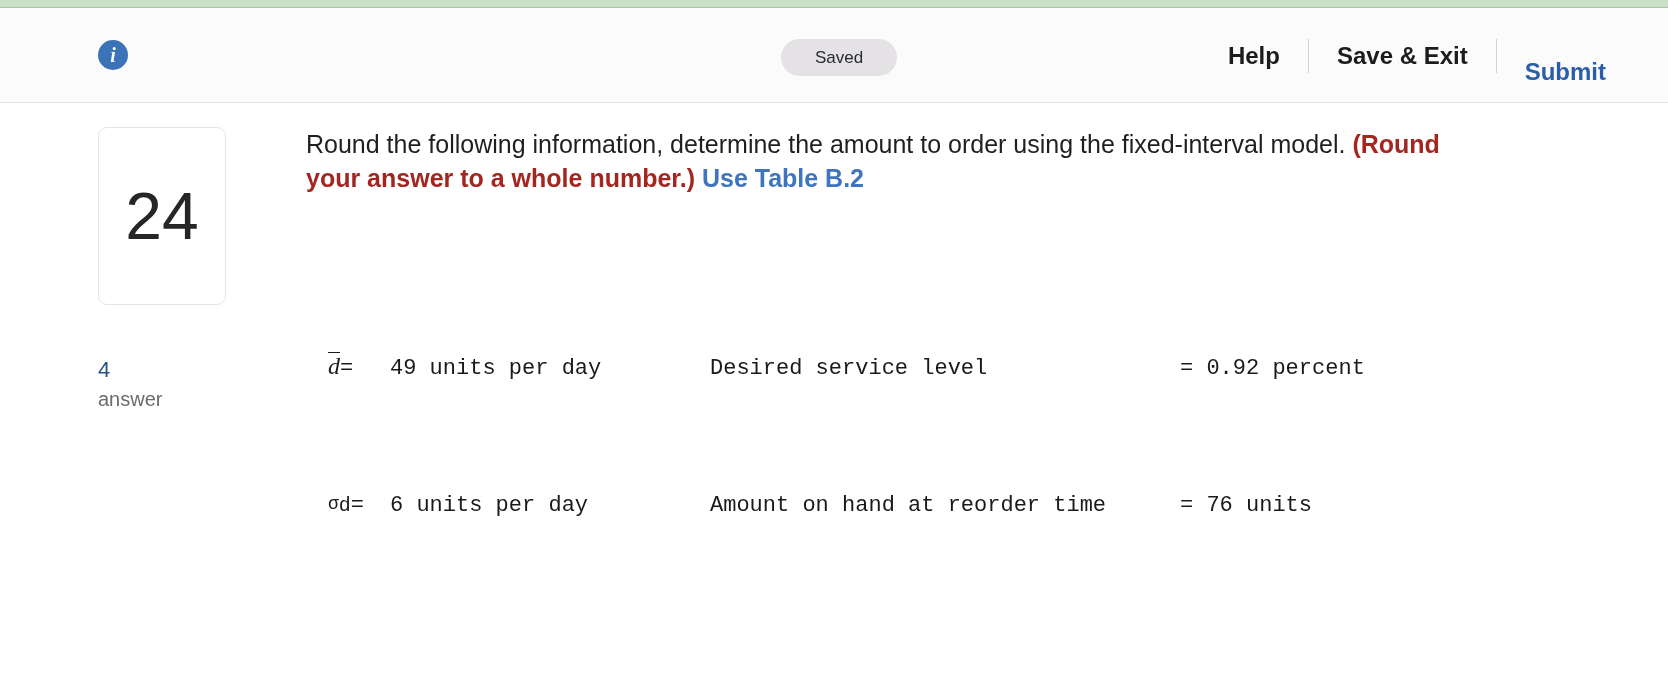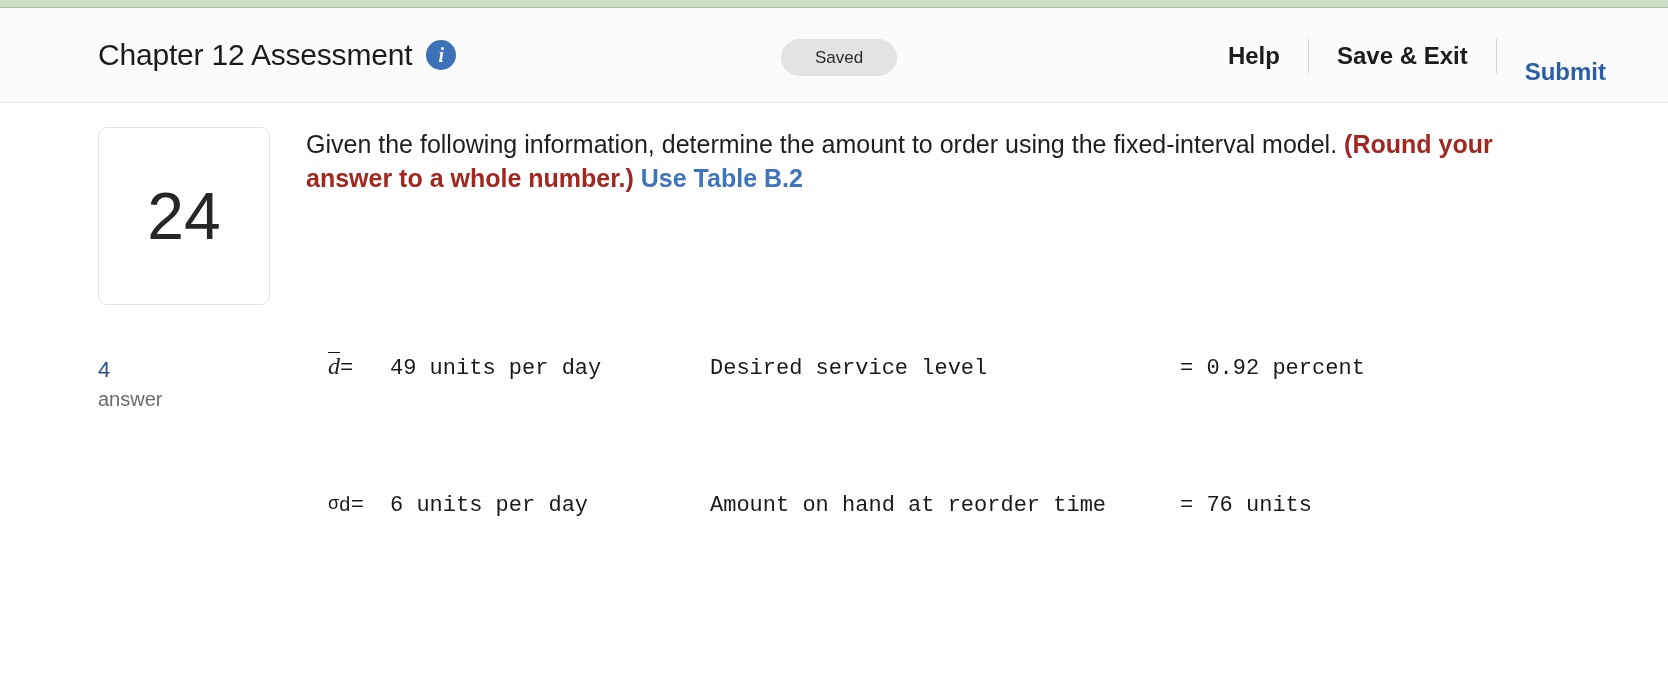--- a/index.html
+++ b/index.html
@@ -105,21 +105,21 @@
   .content {
     display: flex;
     padding: 24px 0 0 0;
   }
   .qcol {
     width: 210px;
     padding-left: 98px;
     flex: none;
   }
   .qnum-card {
-    width: 172px;
+    width: 128px;
     height: 178px;
     border: 1px solid #e4e4e7;
     border-radius: 9px;
     background: #ffffff;
     display: flex;
     align-items: center;
     justify-content: center;
   }
   .qnum {
     font-size: 66px;
@@ -193,21 +193,20 @@
   .sigma-d .sub { font-size: 20px; }
 </style>
 </head>
 <body>
 
 <div class="top-strip"></div>
 
 <div class="header">
 
   <div class="header-left">
-    <div class="assessment-title">Chapter 12 Assessment</div>
     <div class="info-icon">i</div>
   </div>
 
   <div class="saved-pill">Saved</div>
 
   <div class="header-right">
     <div class="hr-item">Help</div>
     <div class="hr-divider"></div>
     <div class="hr-item">Save &amp; Exit</div>
     <div class="hr-divider"></div>
@@ -222,21 +221,21 @@
     <div class="qnum-card">
       <div class="qnum">24</div>
     </div>
     <div class="points-value">4</div>
     <div class="points-label">answer</div>
   </div>
 
   <div class="qbody">
 
     <div class="qtext">
-      <span>Given the following information, determine the amount to order using the fixed-interval model. </span><span class="emph">(Round your answer to a whole number.) </span><span class="table-link">Use Table B.2</span>
+      <span>Round the following information, determine the amount to order using the fixed-interval model. </span><span class="emph">(Round your answer to a whole number.) </span><span class="table-link">Use Table B.2</span>
     </div>
 
     <div class="given-block">
 
       <div class="given-row">
         <span class="g-sym"><span class="dbar">d</span><span>=</span></span>
         <span class="g-val">49 units per day</span>
         <span class="g-desc">Desired service level</span>
         <span class="g-res">= 0.92 percent</span>
       </div>

